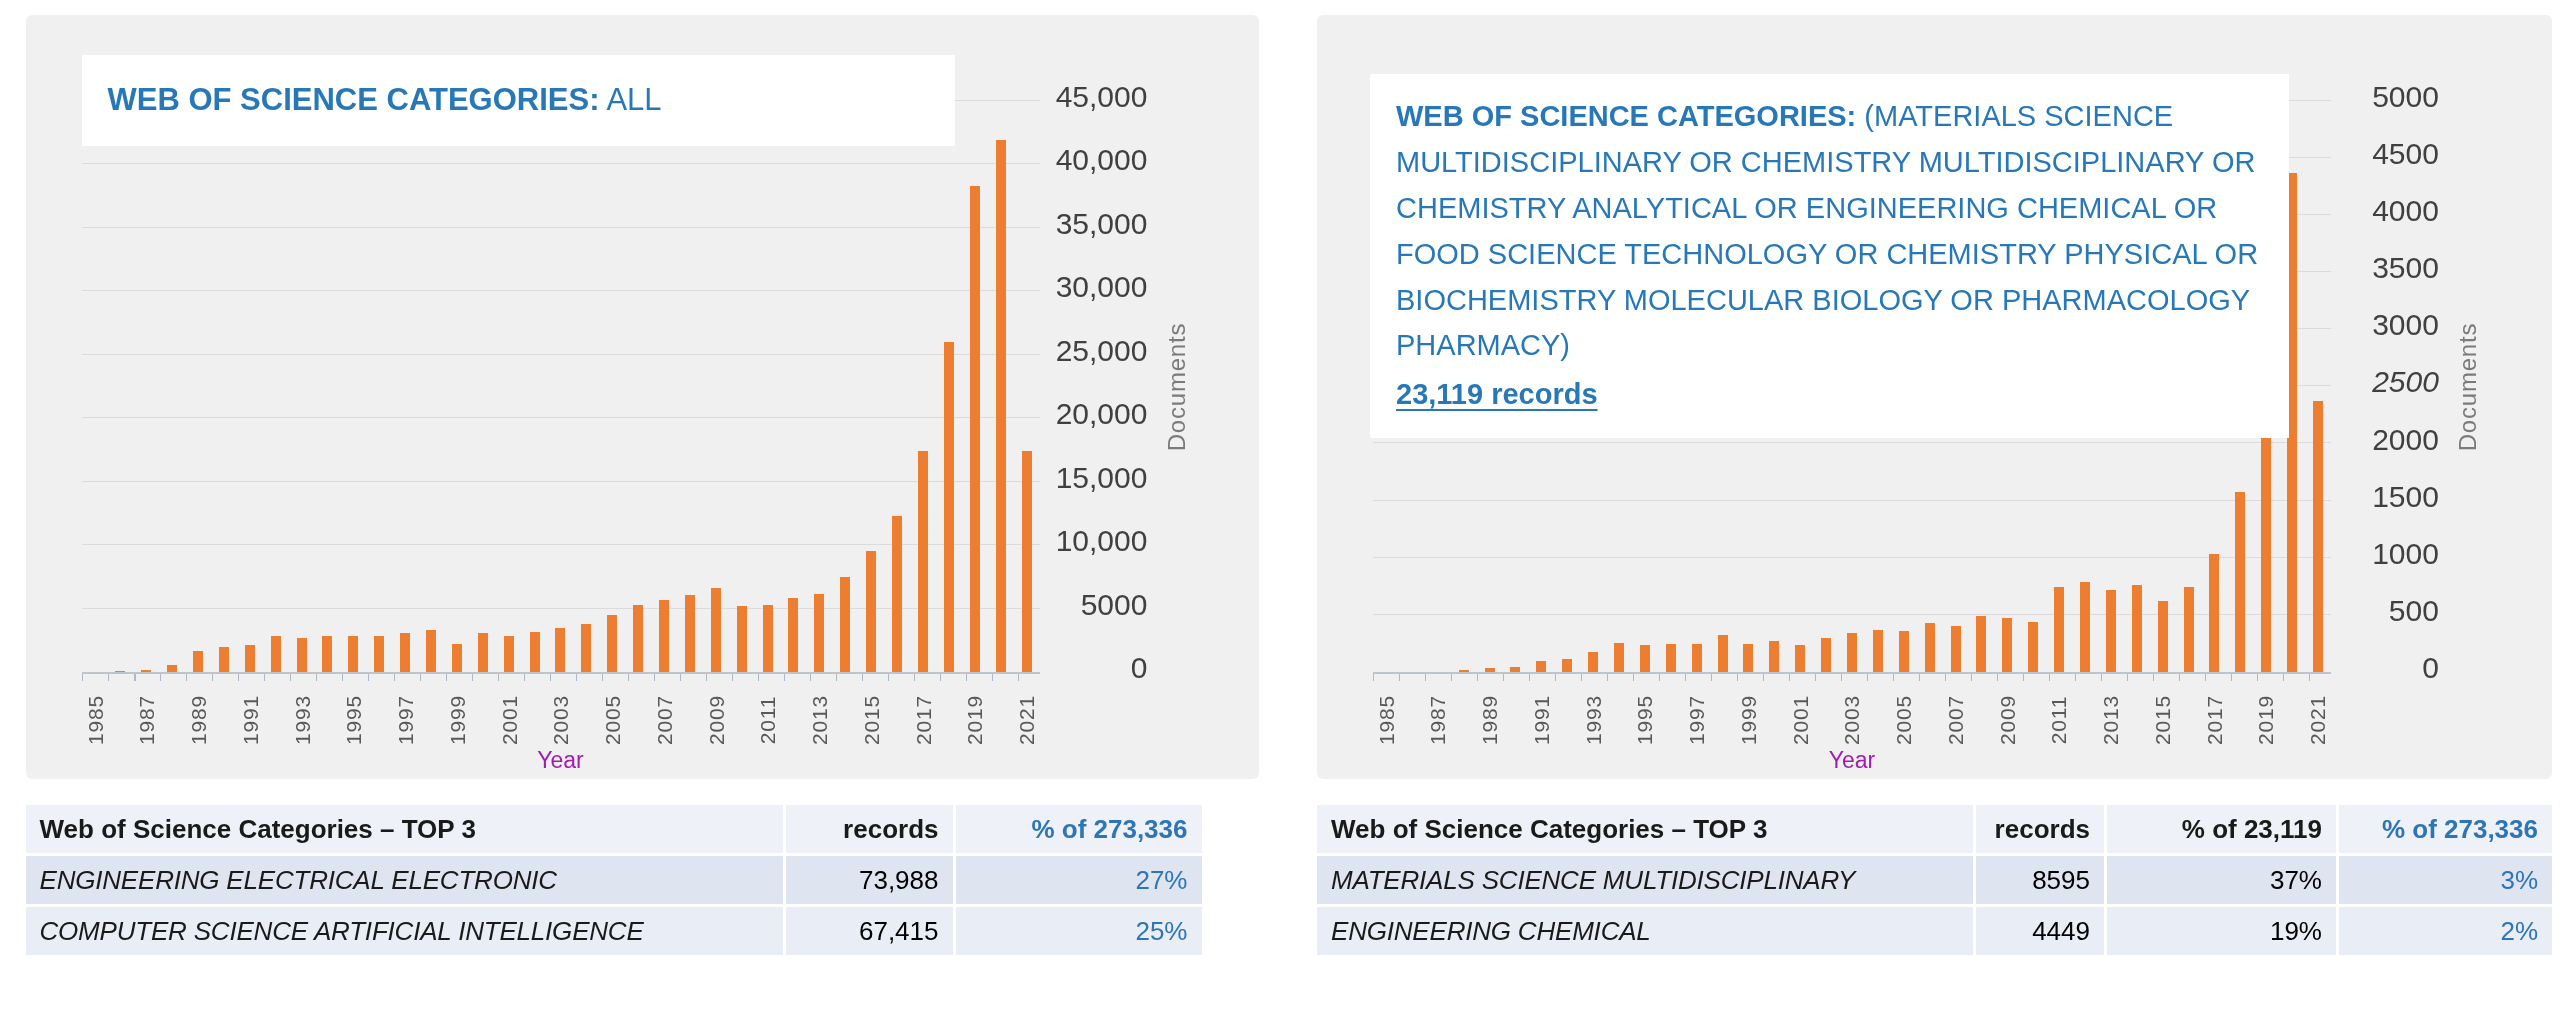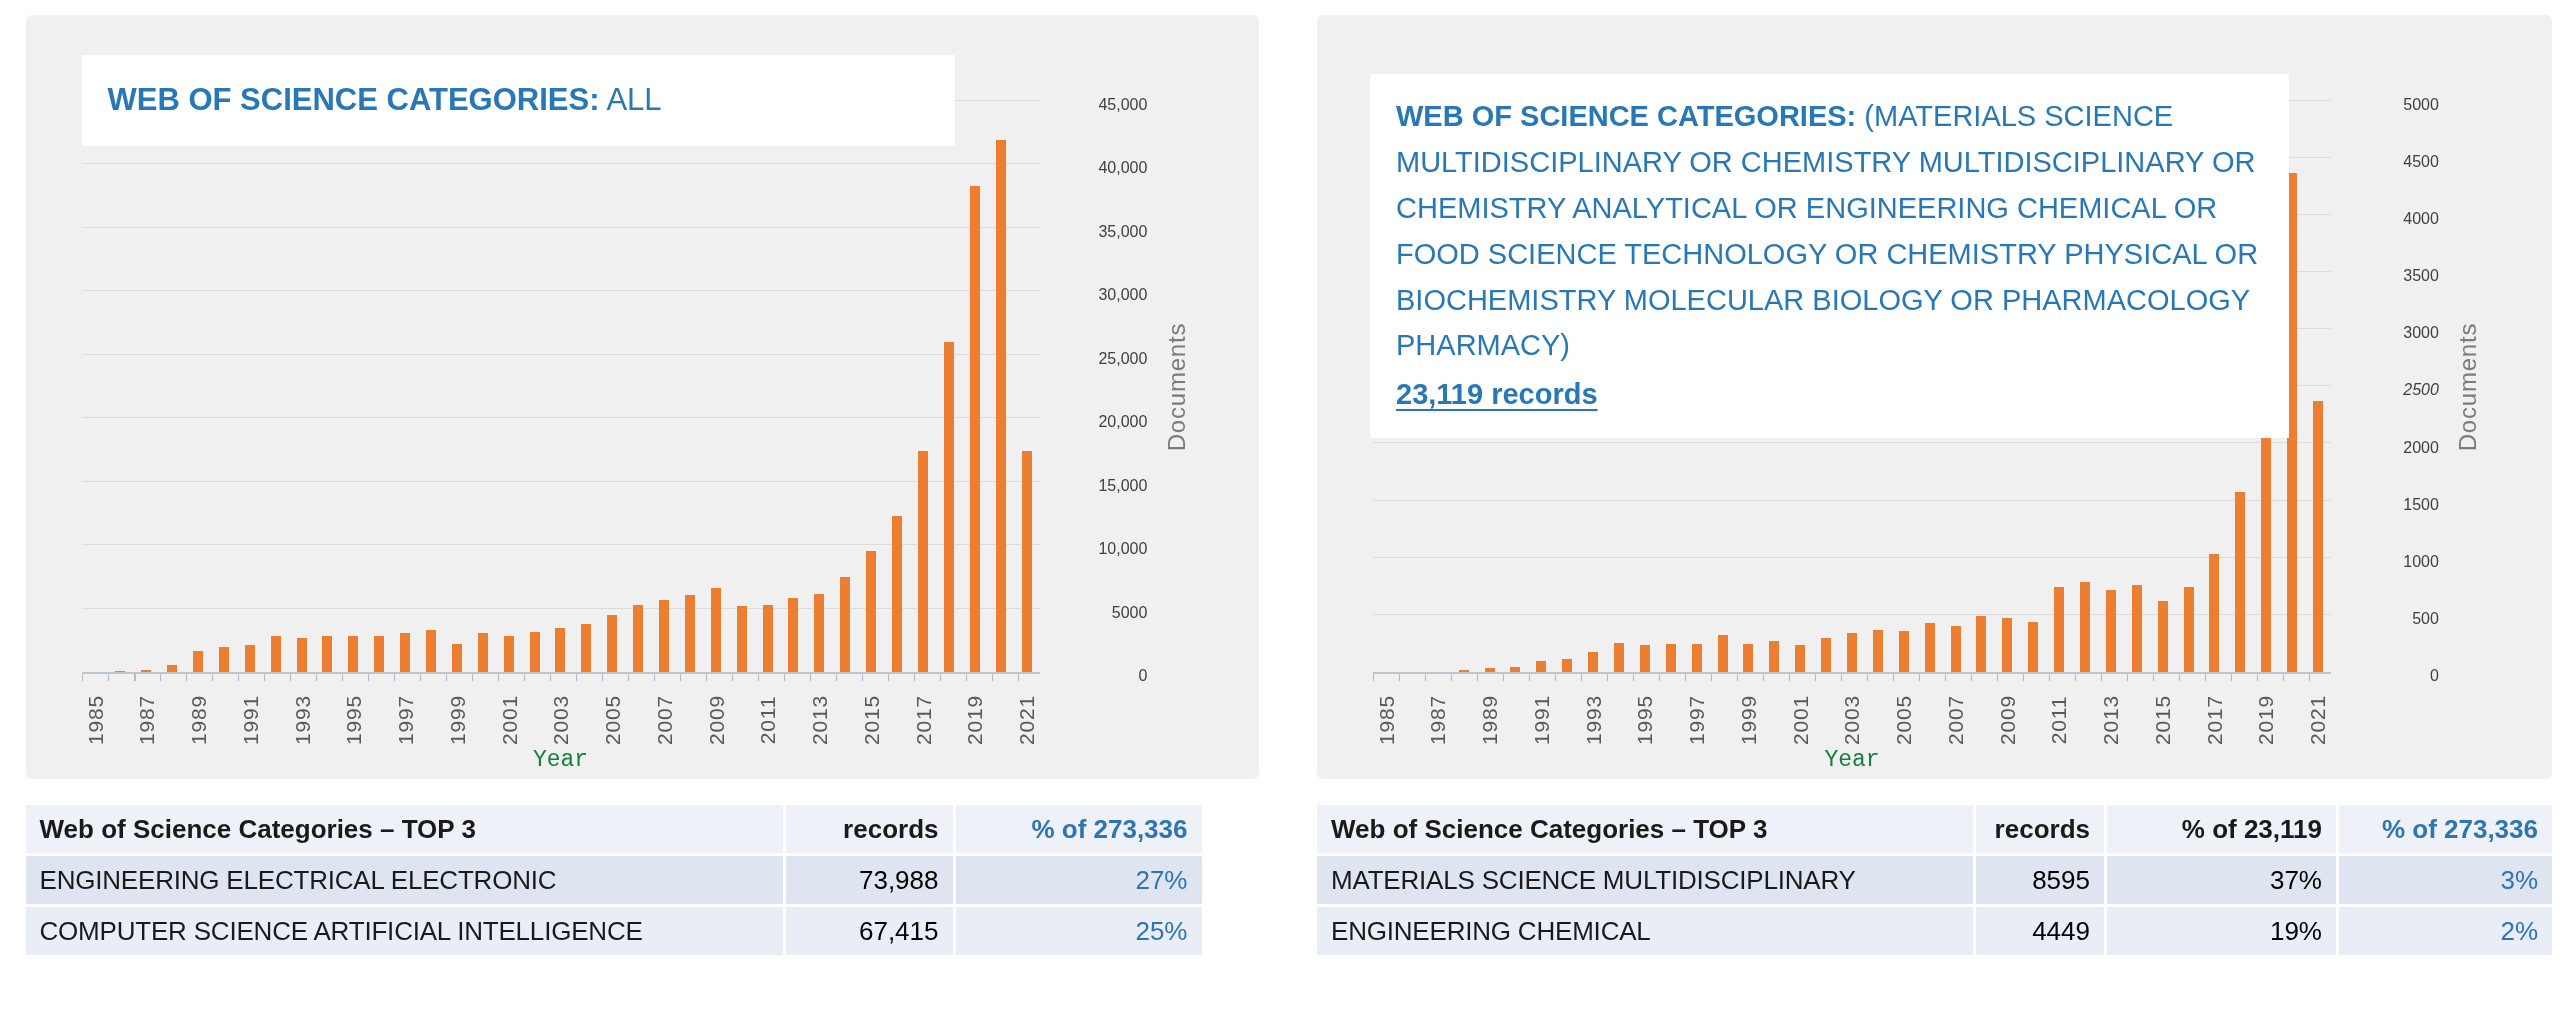--- a/index.html
+++ b/index.html
@@ -17,32 +17,32 @@
   .plot { position:absolute; left:56px; top:86px; width:958px; height:571px; }
   .gridline { position:absolute; left:0; right:0; height:1.5px; background:#dbdbdb; }
   .bars { position:absolute; left:0; top:0; width:100%; height:100%; display:flex; align-items:flex-end; }
   .slot { flex:1 1 0; display:flex; justify-content:center; }
   .bar  { width:10px; background:#ED7D31; }
   .axis-line { position:absolute; left:0; top:571px; width:100%; height:1.5px; background:#bfc5cc; }
   .ticks { position:absolute; left:0; top:573px; width:100%; height:7px;
            background-image:repeating-linear-gradient(to right,#afb9c7 0 1.5px,transparent 1.5px 26px); }
 
   .ylabels { position:absolute; left:1018px; top:86px; width:107px; height:571px; }
-  .ylabels span { position:absolute; right:3.1px; white-space:nowrap; font-size:16px; color:#404040; }
+  .ylabels span { position:absolute; right:3.1px; white-space:nowrap; font-size:30px; color:#404040; }
 
   .doc-label { position:absolute; left:1127px; top:86px; width:49px; height:571px;
                display:flex; align-items:center; justify-content:center; }
   .doc-label span { transform:rotate(-90deg); white-space:nowrap; font-size:24px; color:#7b7b7b; letter-spacing:0.8px; }
 
   .xlabels { position:absolute; left:56px; top:667px; width:958px; height:93px; }
   .xlabels span { position:absolute; top:26px; width:93px; text-align:center;
                   transform:rotate(-90deg); font-size:21px; color:#595959; letter-spacing:0.8px; white-space:nowrap; }
 
   .year-label { position:absolute; left:56px; top:732px; width:958px; text-align:center;
-                font-size:23px; color:#15803d;font-family:Liberation Mono, monospace; }
+                font-size:23px; color:#a21caf; }
 
   .infobox { position:absolute; background:#ffffff; color:#2878B8; }
   .col-left  .infobox { left:56px; top:40px;  width:873px; padding:20px 26px; font-size:31px; line-height:1.62; }
   .col-right .infobox { left:53px; top:59px;  width:919px; padding:20px 26px; font-size:29px; line-height:1.58; }
   .ib-bold { font-weight:700; }
   .ib-rest { font-weight:400; }
   .ib-link { display:inline-block; margin-top:3.1px; font-weight:700; color:#2878B8;
              text-decoration:underline; text-decoration-thickness:2.3px; text-underline-offset:4.6px; }
 
   
@@ -50,21 +50,21 @@
   .col-left  .datatable { width:1175px; }
   .col-right .datatable { width:1235px; }
   .datatable tr { height:48px; }
   .datatable th, .datatable td { font-size:26px; padding:0 14px; vertical-align:middle; overflow:hidden; white-space:nowrap; }
   .datatable thead tr { background:#eef1f7; }
   .datatable tbody tr:nth-child(odd)  { background:#dee4f0; }
   .datatable tbody tr:nth-child(even) { background:#e9edf5; }
   .datatable th { font-weight:700; color:#1a1a1a; text-align:left; }
   .datatable th.num, .datatable td.num { text-align:right; border-left:3.1px solid #ffffff; }
   .datatable .blue { color:#2E75B6; }
-  .datatable td.cat { color:#1a1a1a; letter-spacing:-0.2px; }
+  .datatable td.cat { color:#1a1a1a; letter-spacing:-0.2px;font-style:italic; }
   .c-cat  { width:757px; }  .c-rec { width:170px; }  .c-pct { width:249px; }
   .col-right .c-cat { width:656px; } .col-right .c-rec { width:131px; }
   .col-right .c-pct1 { width:232px; } .col-right .c-pct { width:216px; }
 </style>
 </head>
 <body>
 
 <div class="page">
 
   <div class="col col-left">

